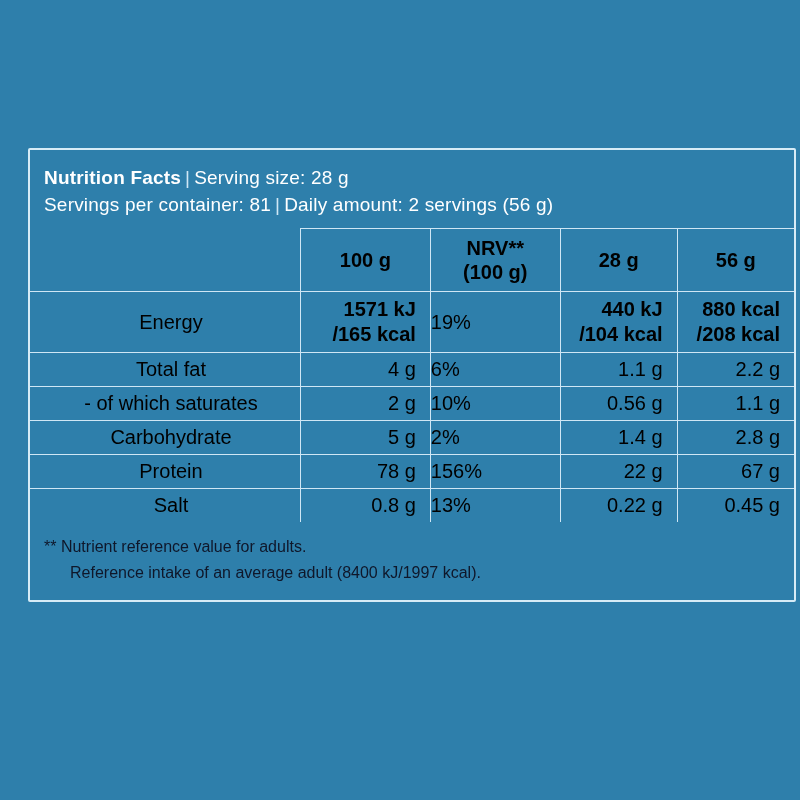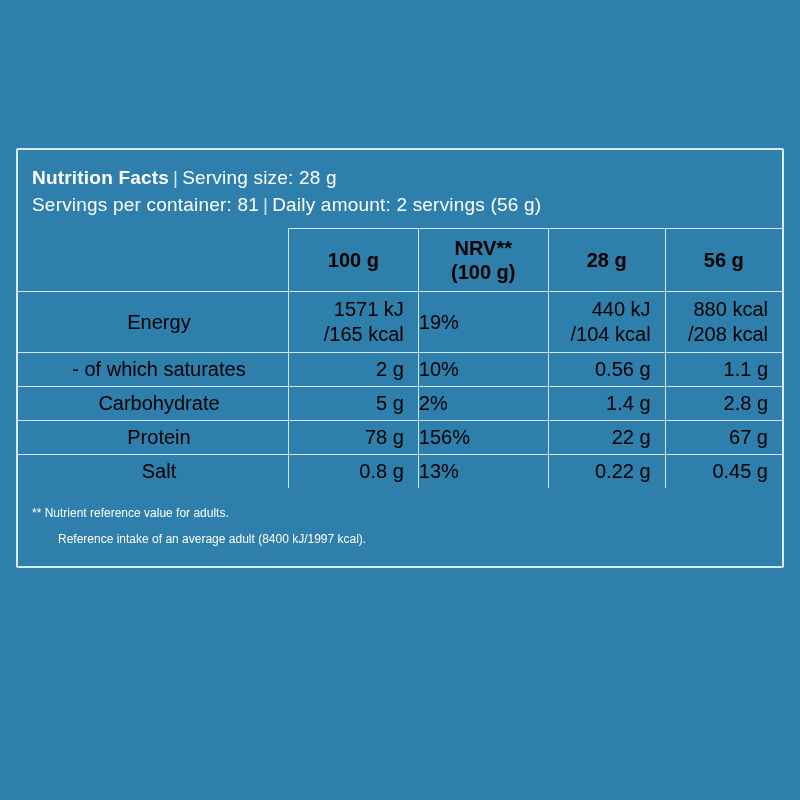--- a/index.html
+++ b/index.html
@@ -17,21 +17,21 @@
     position: absolute;
     left: 0;
     top: 0;
     width: 800px;
     height: 800px;
     background: #2e7fab;
     box-sizing: border-box;
   }
   .inner {
     position: absolute;
-    left: 16px;
+    left: 28px;
     top: 148px;
     width: 768px;
     box-sizing: border-box;
     border: 2px solid #d7ecf7;
     border-radius: 2px;
     padding: 0;
   }
   .header-block {
     padding: 14px 14px 10px 14px;
     color: #ffffff;
@@ -87,41 +87,42 @@
     text-align: right;
     padding: 5px 14px 5px 0;
     font-weight: normal;
   }
   table.nf tbody td.val.center {
     text-align: left;
     padding-right: 0;
   }
   table.nf tbody td.two-line {
     line-height: 25px;
+    font-weight: bold;
   }
   table.nf tr.group-end td {
     border-bottom: 1px solid #cfe7f5;
   }
   table.nf tbody tr td:first-child {
     border-left: none;
   }
   table.nf tbody tr td:last-child {
     border-right: none;
   }
   table.nf thead tr th:last-child {
     border-right: none;
   }
   table.nf tbody tr:last-child td {
     border-bottom: none;
     margin-top: 35px;
   }
   .footnote {
     padding: 12px 14px 14px 14px;
-    color: #ffffff;
-    font-size: 12px;
+    color: #0f172a;
+    font-size: 16px;
     line-height: 26px;
   }
   .footnote .l2 {
     padding-left: 26px;
   }
 </style>
 </head>
 <body>
 
 <div class="panel">
@@ -170,20 +171,27 @@
           <td class="val two-line">
             <div>440 kJ</div>
             <div>/104 kcal</div>
           </td>
           <td class="val two-line">
             <div>880 kcal</div>
             <div>/208 kcal</div>
           </td>
         </tr>
 
+        <tr>
+          <td class="label">Total fat</td>
+          <td class="val">4 g</td>
+          <td class="val center">6%</td>
+          <td class="val">1.1 g</td>
+          <td class="val">2.2 g</td>
+        </tr>
 
         <tr class="group-end">
           <td class="label">- of which saturates</td>
           <td class="val">2 g</td>
           <td class="val center">10%</td>
           <td class="val">0.56 g</td>
           <td class="val">1.1 g</td>
         </tr>
 
         <tr>

